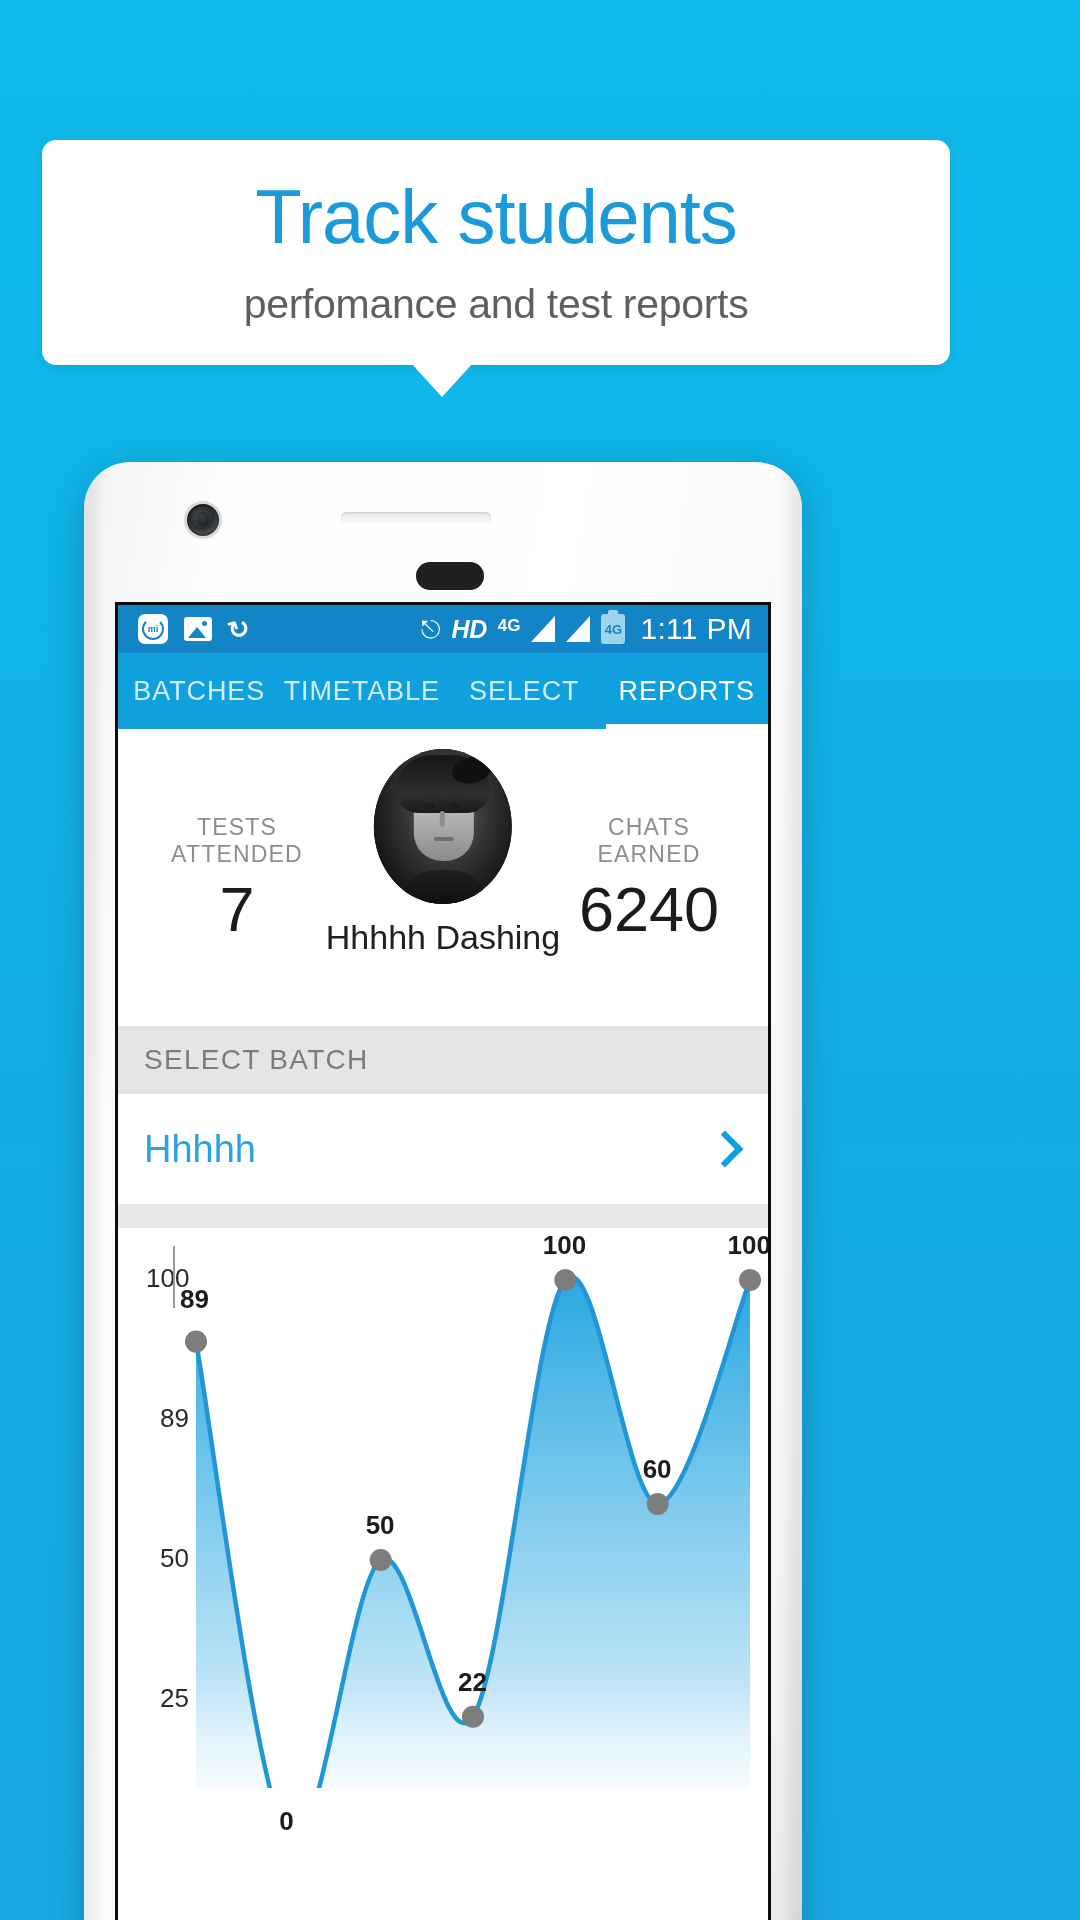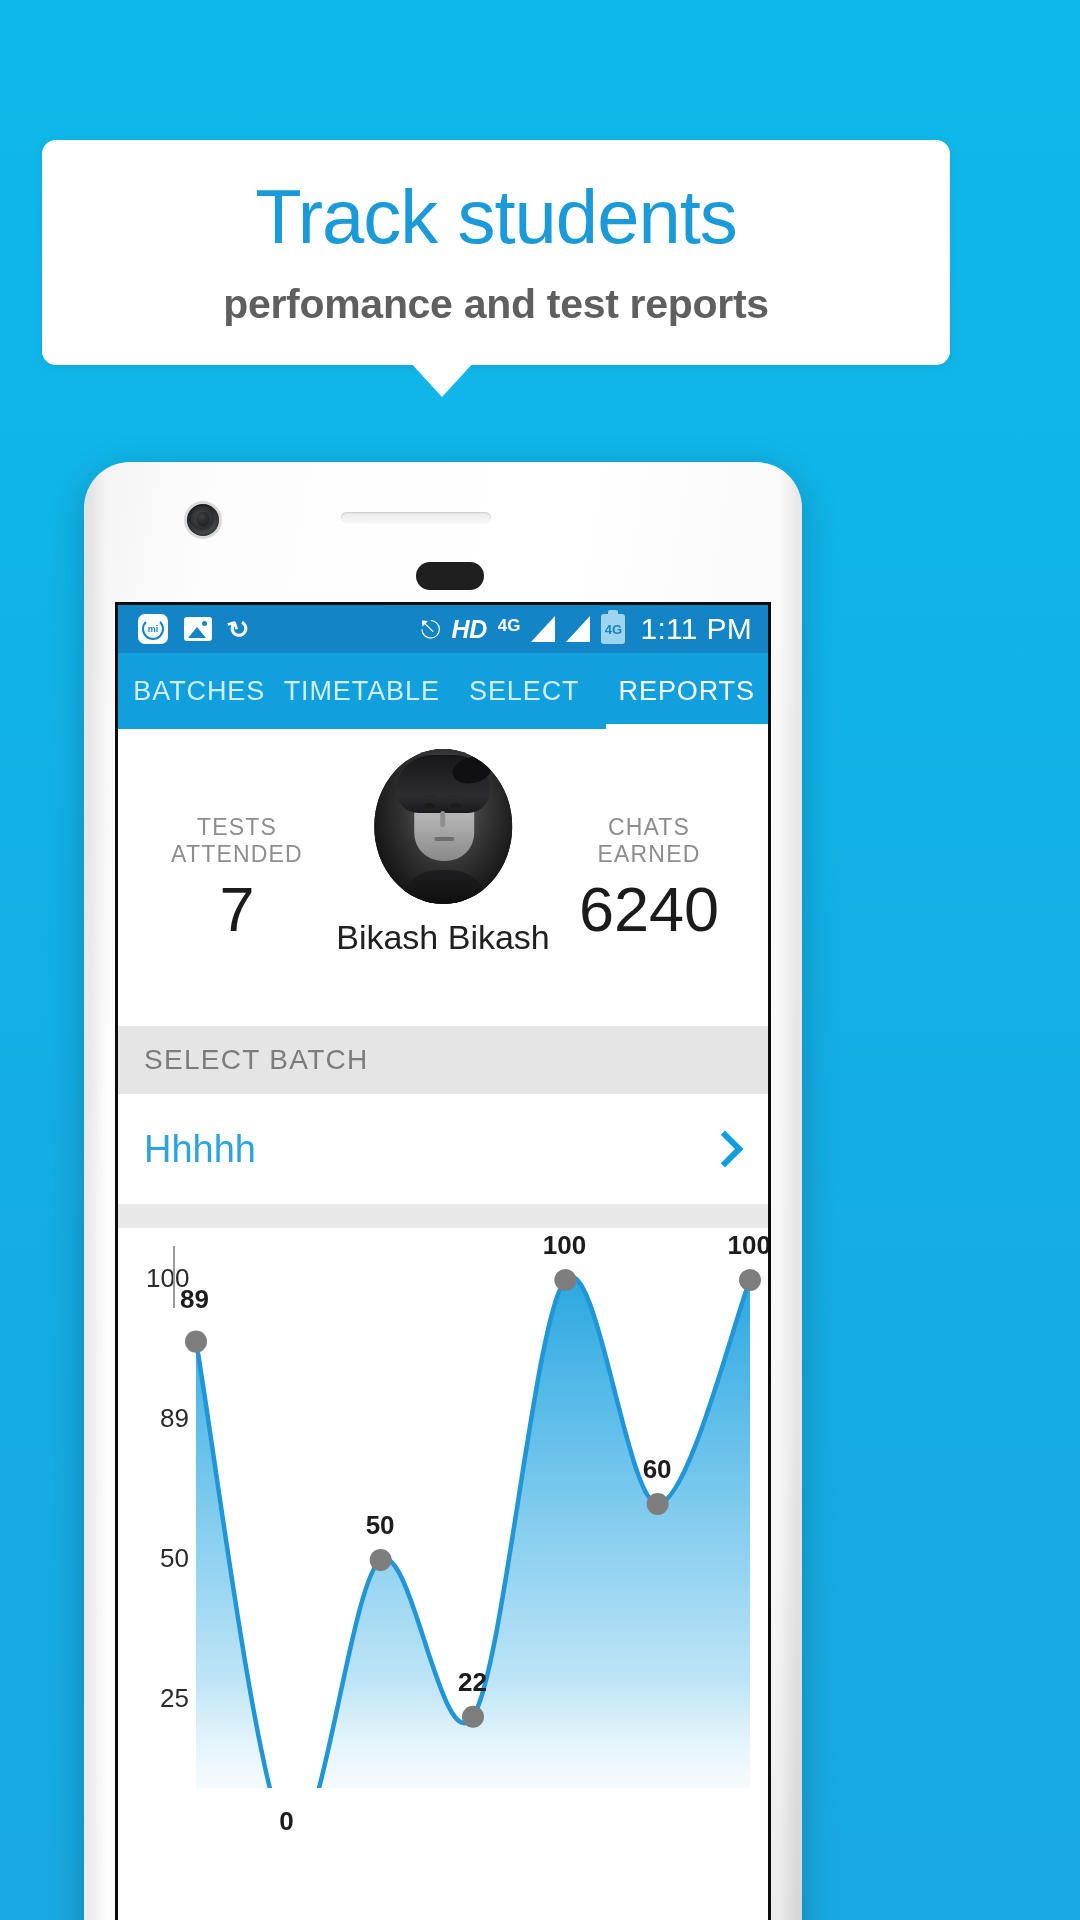--- a/index.html
+++ b/index.html
@@ -15,21 +15,21 @@
     position:absolute; left:42px; top:140px; width:908px; height:225px;
     background:#fff; border-radius:14px;
     box-shadow:0 2px 8px rgba(0,0,0,.08);
     display:flex; flex-direction:column; align-items:center; justify-content:center;
   }
   .bubble-title {
     font-size:76px; color:#1a9ad9; font-weight:400; letter-spacing:-1px;
     line-height:1.05;
   }
   .bubble-sub {
-    font-size:41px; color:#5f5f5f; font-weight:700; margin-top:24px; letter-spacing:-.3px;
+    font-size:41px; color:#5f5f5f; font-weight:400; margin-top:24px; letter-spacing:-.3px;
   }
   .bubble-tail {
     position:absolute; left:410px; top:362px; width:0; height:0;
     border-left:32px solid transparent; border-right:32px solid transparent;
     border-top:35px solid #fff;
   }
 
   
   .phone {
     position:absolute; left:84px; top:462px; width:718px; height:1600px;
@@ -207,21 +207,21 @@
           <div class="av-face"></div>
           <div class="av-hair"></div>
           <div class="av-brow l"></div>
             <div class="av-brow r"></div>
           <div class="av-eye l"></div>
             <div class="av-eye r"></div>
           <div class="av-nose"></div>
           <div class="av-mouth"></div>
           <div class="av-body"></div>
         </div>
-        <div class="av-name">Bikash Bikash</div>
+        <div class="av-name">Hhhhh Dashing</div>
       </div>
 
       <div class="stat">
         <div class="stat-label">CHATS EARNED</div>
         <div class="stat-value">6240</div>
       </div>
     </div>
 
     <div class="sec-head">SELECT BATCH</div>
     <div class="batch-row">

